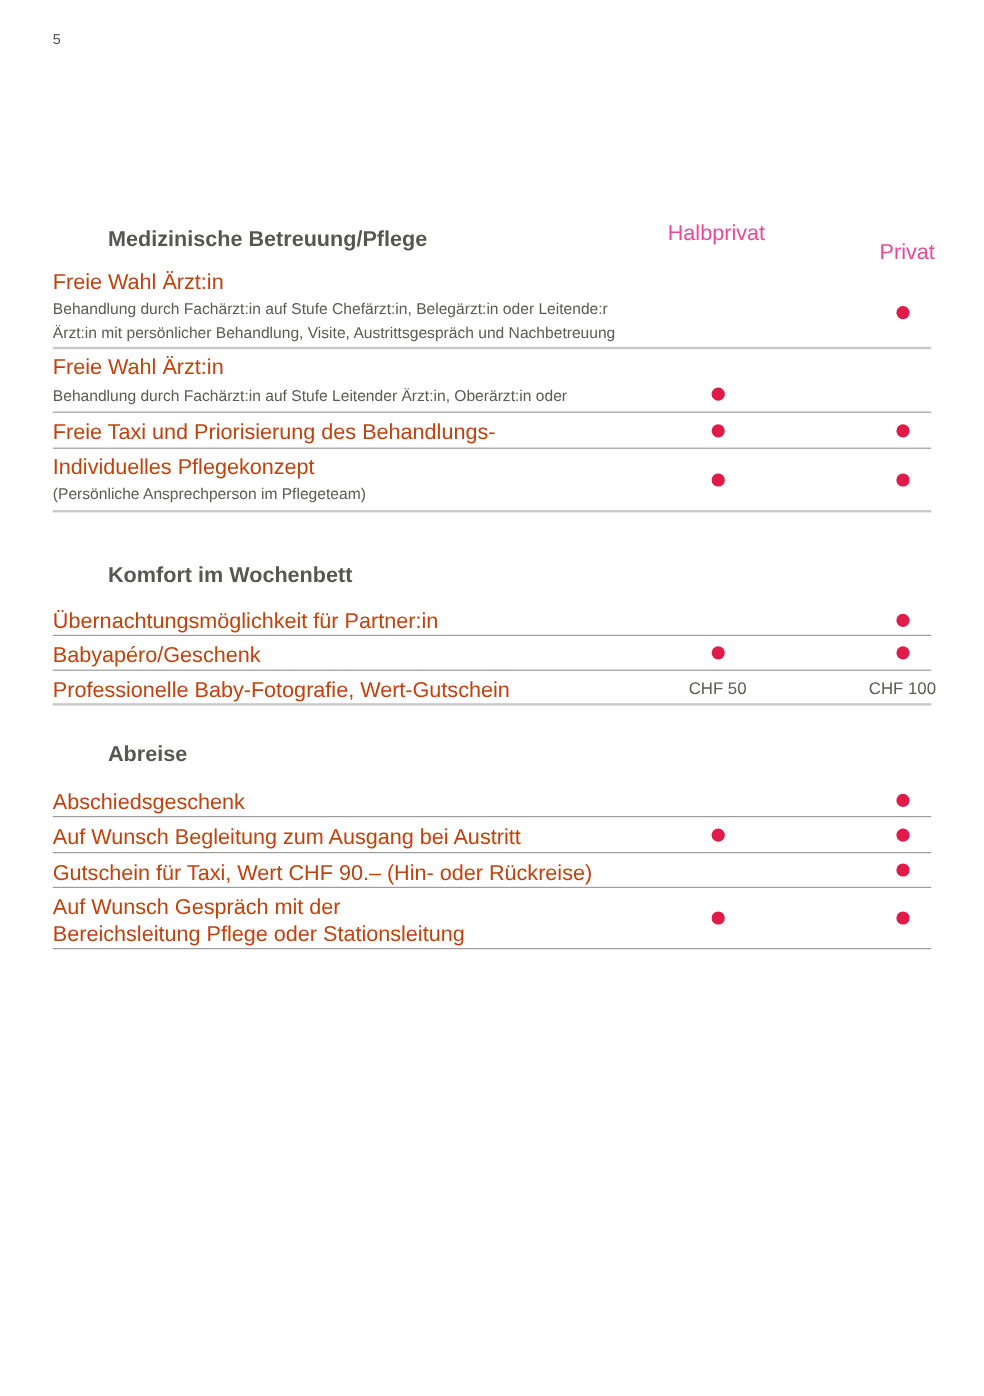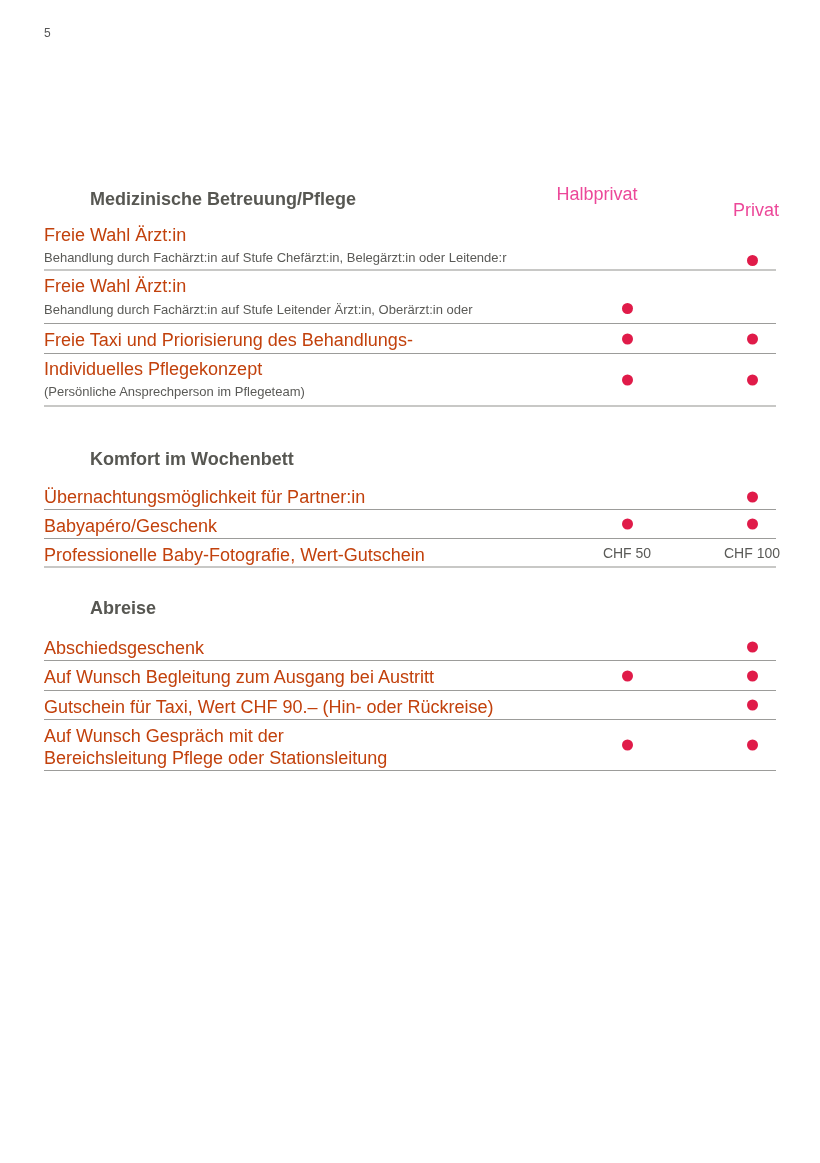--- a/index.html
+++ b/index.html
@@ -72,21 +72,21 @@
     }
     .row-desc.spaced { line-height: 25px; }
     .cell {
       position: absolute;
       top: 50%;
       transform: translateY(-50%);
       display: flex;
       align-items: center;
       justify-content: center;
     }
-    .cell.halb { left: 533px; width: 100px; }
+    .cell.halb { left: 504px; width: 100px; }
     .cell.priv { left: 658px; width: 100px; }
     .dot {
       width: 11px;
       height: 11px;
       border-radius: 50%;
       background: #e01b49;
       display: inline-block;
     }
     .value {
       font-size: 14px;
@@ -103,20 +103,21 @@
   <div class="section">
     <div class="section-head" style="position:relative;">
       <span class="section-title">Medizinische Betreuung/Pflege</span>
       <span class="col-head halb">Halbprivat</span>
       <span class="col-head priv">Privat</span>
     </div>
 
     <div class="row light" style="padding-bottom:1px;">
       <span class="row-title" style="margin-bottom:2px;">Freie Wahl Ärzt:in</span>
       <span class="row-desc">Behandlung durch Fachärzt:in auf Stufe Chefärzt:in, Belegärzt:in oder Leitende:r</span>
+      <span class="row-desc">Ärzt:in mit persönlicher Behandlung, Visite, Austrittsgespräch und Nachbetreuung</span>
       <span class="cell priv" style="top:31px;transform:none;">
           <span class="dot" style="background: rgb(224, 27, 73);"></span>
         </span>
     </div>
 
     <div class="row" style="padding-top:4px;">
       <span class="row-title" style="margin-bottom:2px;">Freie Wahl Ärzt:in</span>
       <span class="row-desc spaced" style="line-height:22px;">Behandlung durch Fachärzt:in auf Stufe Leitender Ärzt:in, Oberärzt:in oder</span>
       <span class="cell halb" style="top:32px;transform:none;">
           <span class="dot" style="background: rgb(224, 27, 73);"></span>

